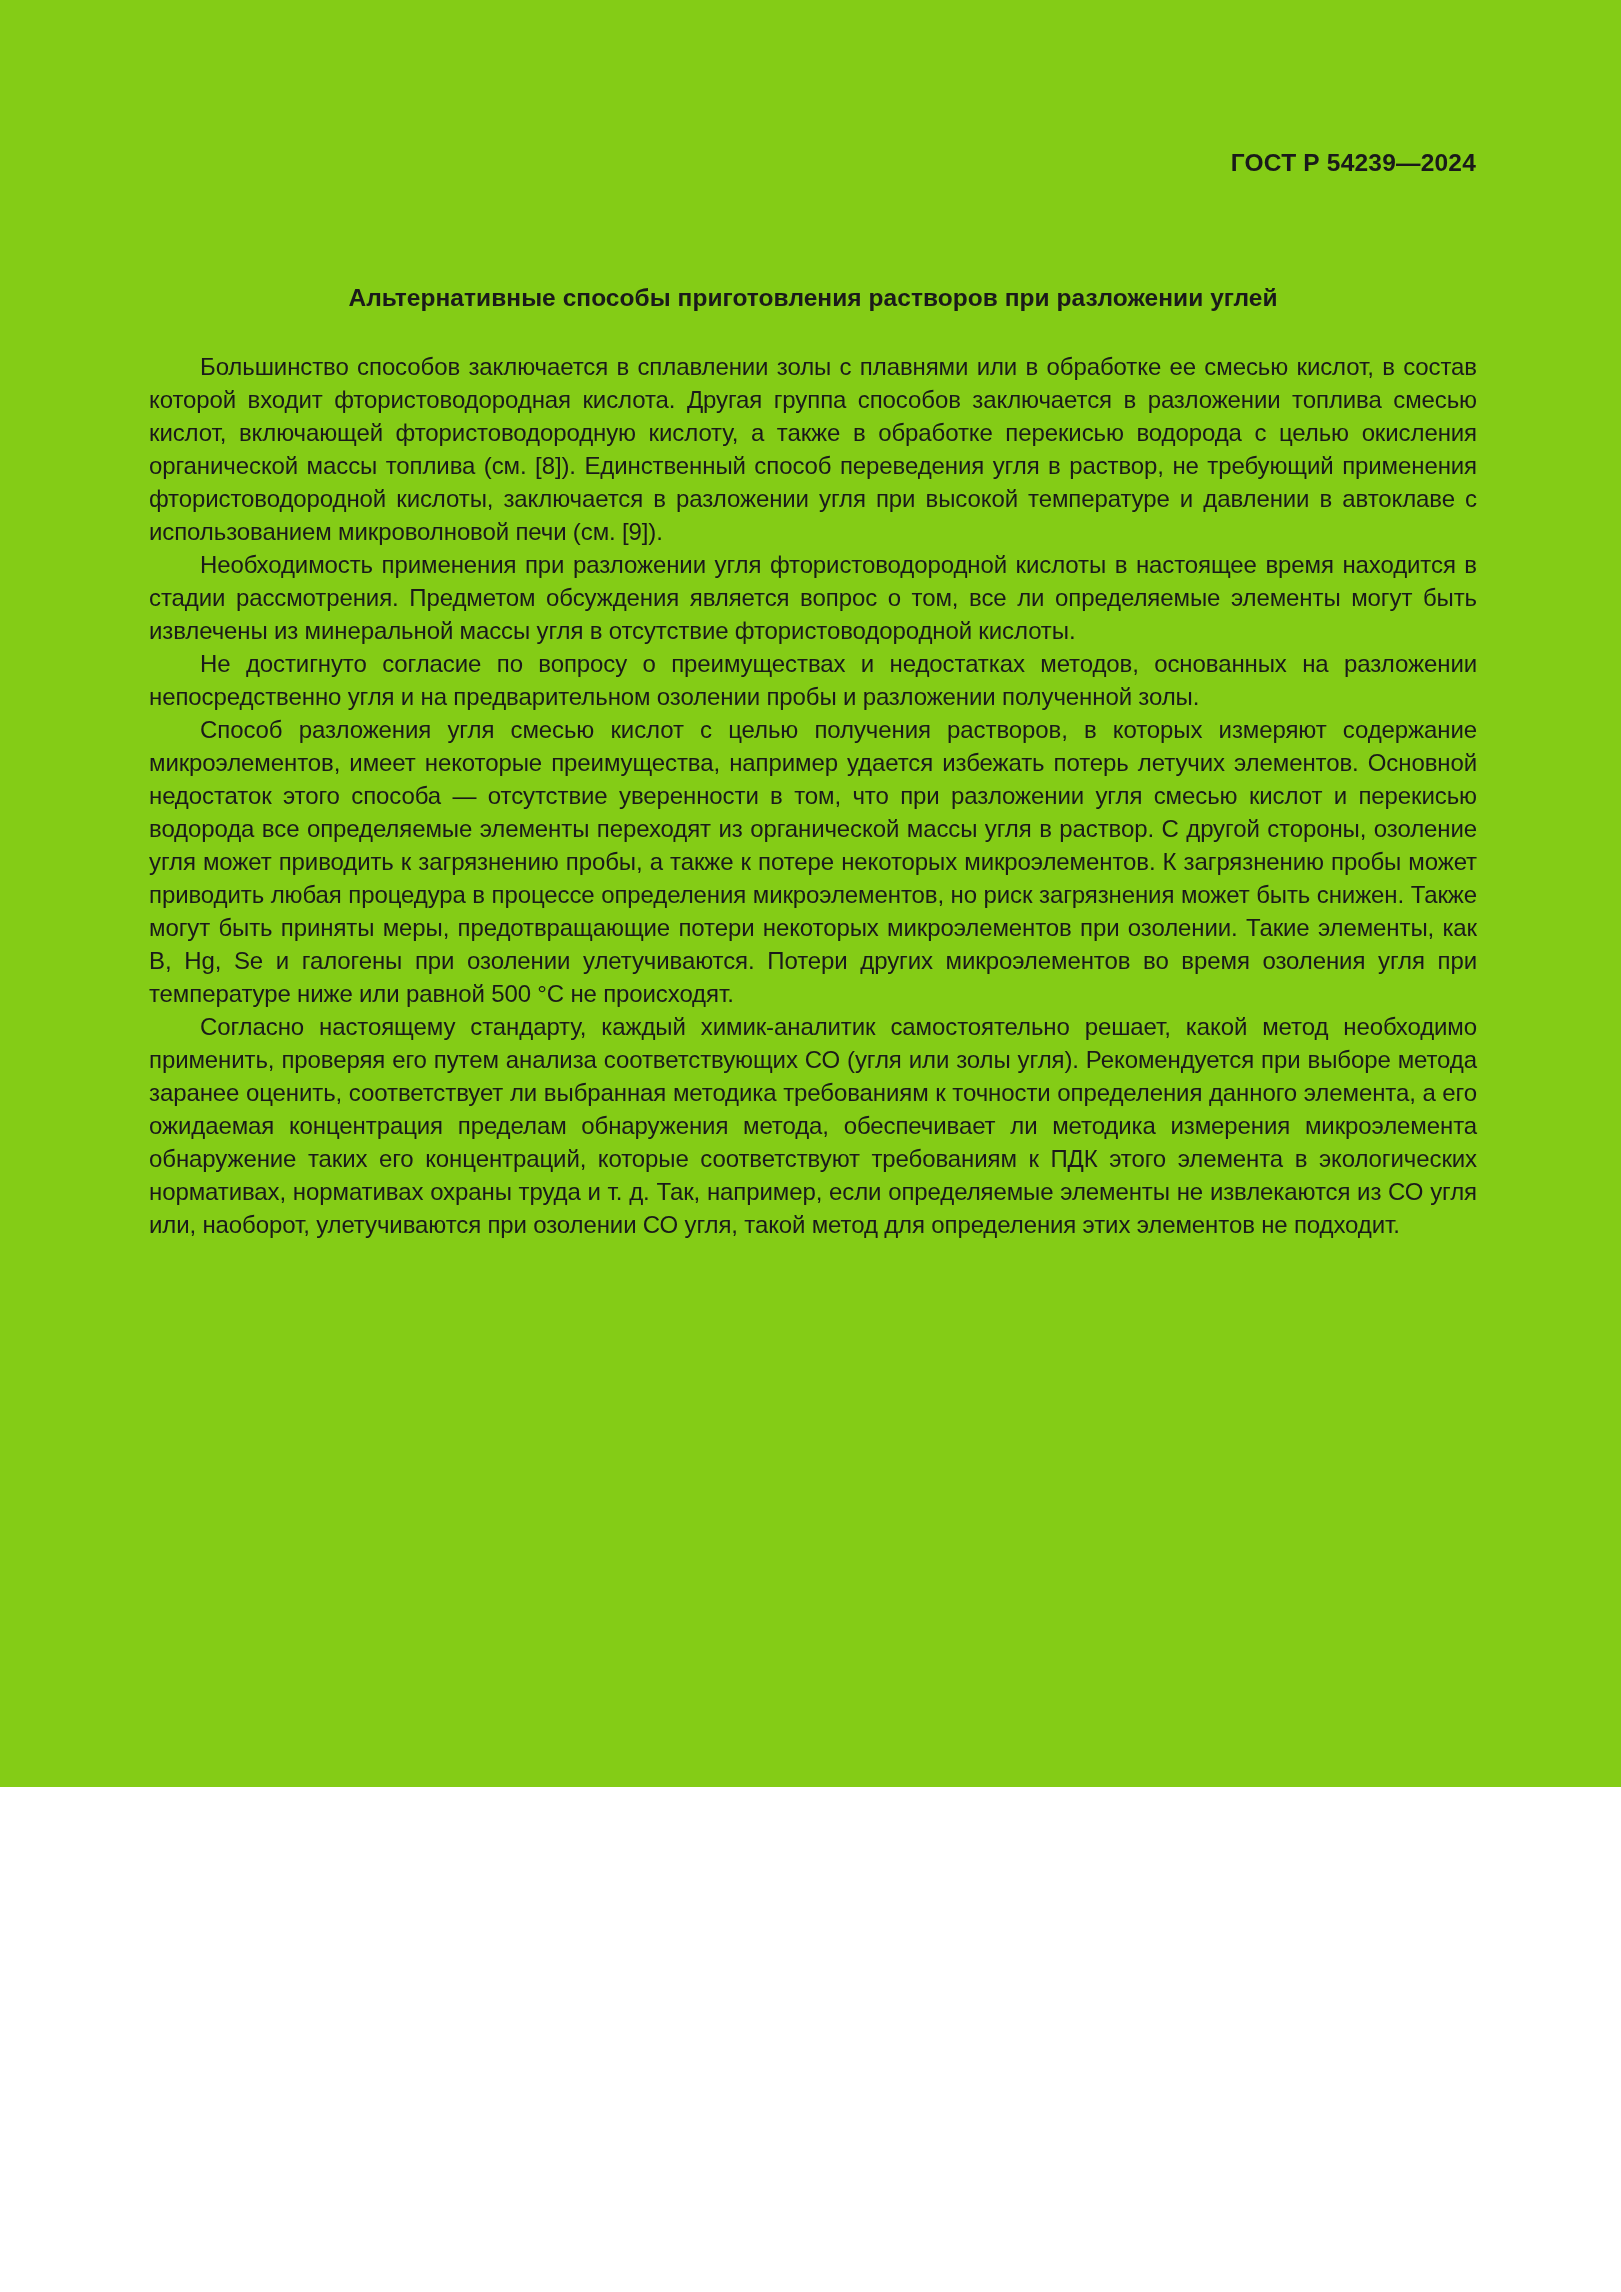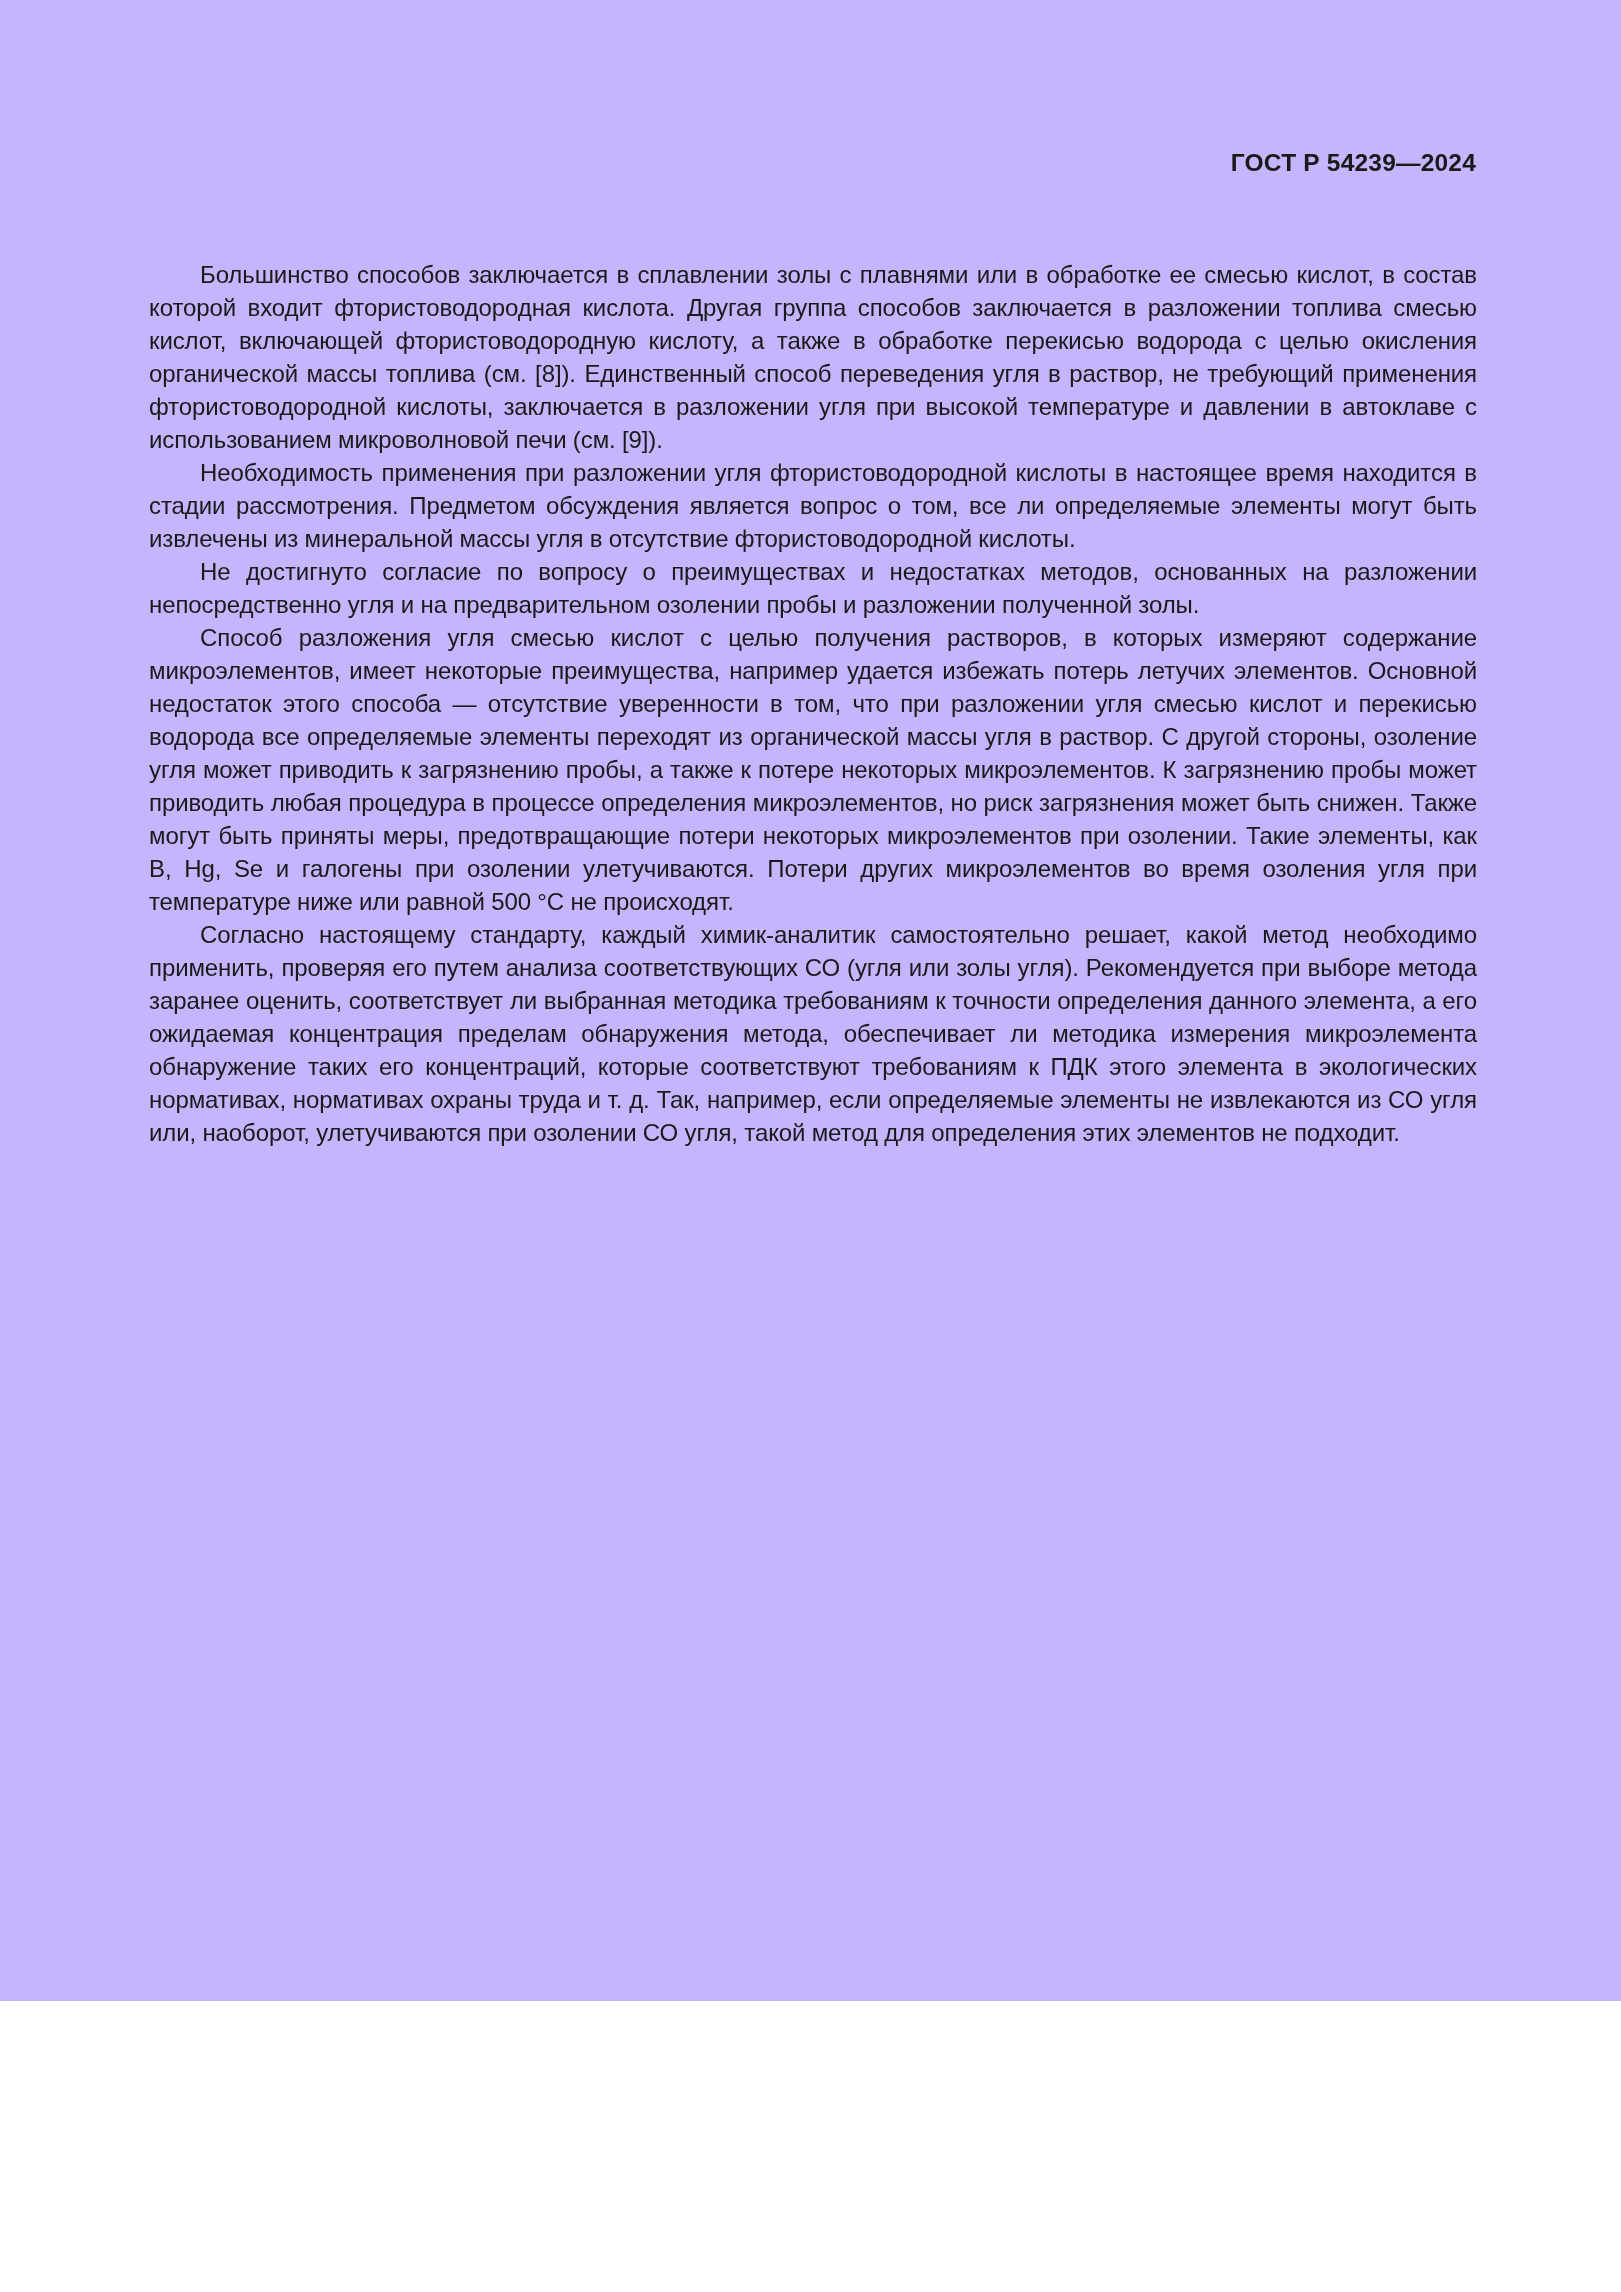--- a/index.html
+++ b/index.html
@@ -10,23 +10,23 @@
   }
   body {
     font-family: "Liberation Sans", "DejaVu Sans", sans-serif;
     color: #1a1a1a;
     -webkit-font-smoothing: antialiased;
   }
 
   .page {
     position: relative;
     width: 1621px;
-    height: 2001px;
+    height: 1787px;
     margin: 0 auto;
-    background: #c4b5fd;
+    background: #84cc16;
     box-sizing: border-box;
     overflow: hidden;
   }
 
   
   .running-head {
     position: absolute;
     top: 149px;
     right: 145px;
     font-size: 24.5px;
@@ -95,20 +95,21 @@
 </head>
 <body>
 
 <div class="page">
 
   <div class="running-head">ГОСТ Р 54239—2024</div>
 
   <div class="content">
 
 
+    <h1 class="annex-title">Альтернативные способы приготовления растворов при разложении углей</h1>
 
     <div class="body-text">
       <p class="para">Большинство способов заключается в сплавлении золы с плавнями или в обработке ее смесью кислот, в состав которой входит фтористоводородная кислота. Другая группа способов заключается в разложении топлива смесью кислот, включающей фтористоводородную кислоту, а также в обработке перекисью водорода с целью окисления органической массы топлива (см. [8]). Единственный способ переведения угля в раствор, не требующий применения фтористоводородной кислоты, заключается в разложении угля при высокой температуре и давлении в автоклаве с использованием микроволновой печи (см. [9]).</p>
       <p class="para">Необходимость применения при разложении угля фтористоводородной кислоты в настоящее время находится в стадии рассмотрения. Предметом обсуждения является вопрос о том, все ли определяемые элементы могут быть извлечены из минеральной массы угля в отсутствие фтористоводородной кислоты.</p>
       <p class="para">Не достигнуто согласие по вопросу о преимуществах и недостатках методов, основанных на разложении непосредственно угля и на предварительном озолении пробы и разложении полученной золы.</p>
       <p class="para">Способ разложения угля смесью кислот с целью получения растворов, в которых измеряют содержание микроэлементов, имеет некоторые преимущества, например удается избежать потерь летучих элементов. Основной недостаток этого способа — отсутствие уверенности в том, что при разложении угля смесью кислот и перекисью водорода все определяемые элементы переходят из органической массы угля в раствор. С другой стороны, озоление угля может приводить к загрязнению пробы, а также к потере некоторых микроэлементов. К загрязнению пробы может приводить любая процедура в процессе определения микроэлементов, но риск загрязнения может быть снижен. Также могут быть приняты меры, предотвращающие потери некоторых микроэлементов при озолении. Такие элементы, как B, Hg, Se и галогены при озолении улетучиваются. Потери других микроэлементов во время озоления угля при температуре ниже или равной 500 °C не происходят.</p>
       <p class="para">Согласно настоящему стандарту, каждый химик-аналитик самостоятельно решает, какой метод необходимо применить, проверяя его путем анализа соответствующих СО (угля или золы угля). Рекомендуется при выборе метода заранее оценить, соответствует ли выбранная методика требованиям к точности определения данного элемента, а его ожидаемая концентрация пределам обнаружения метода, обеспечивает ли методика измерения микроэлемента обнаружение таких его концентраций, которые соответствуют требованиям к ПДК этого элемента в экологических нормативах, нормативах охраны труда и т. д. Так, например, если определяемые элементы не извлекаются из СО угля или, наоборот, улетучиваются при озолении СО угля, такой метод для определения этих элементов не подходит.</p>
     </div>
 
   </div>

